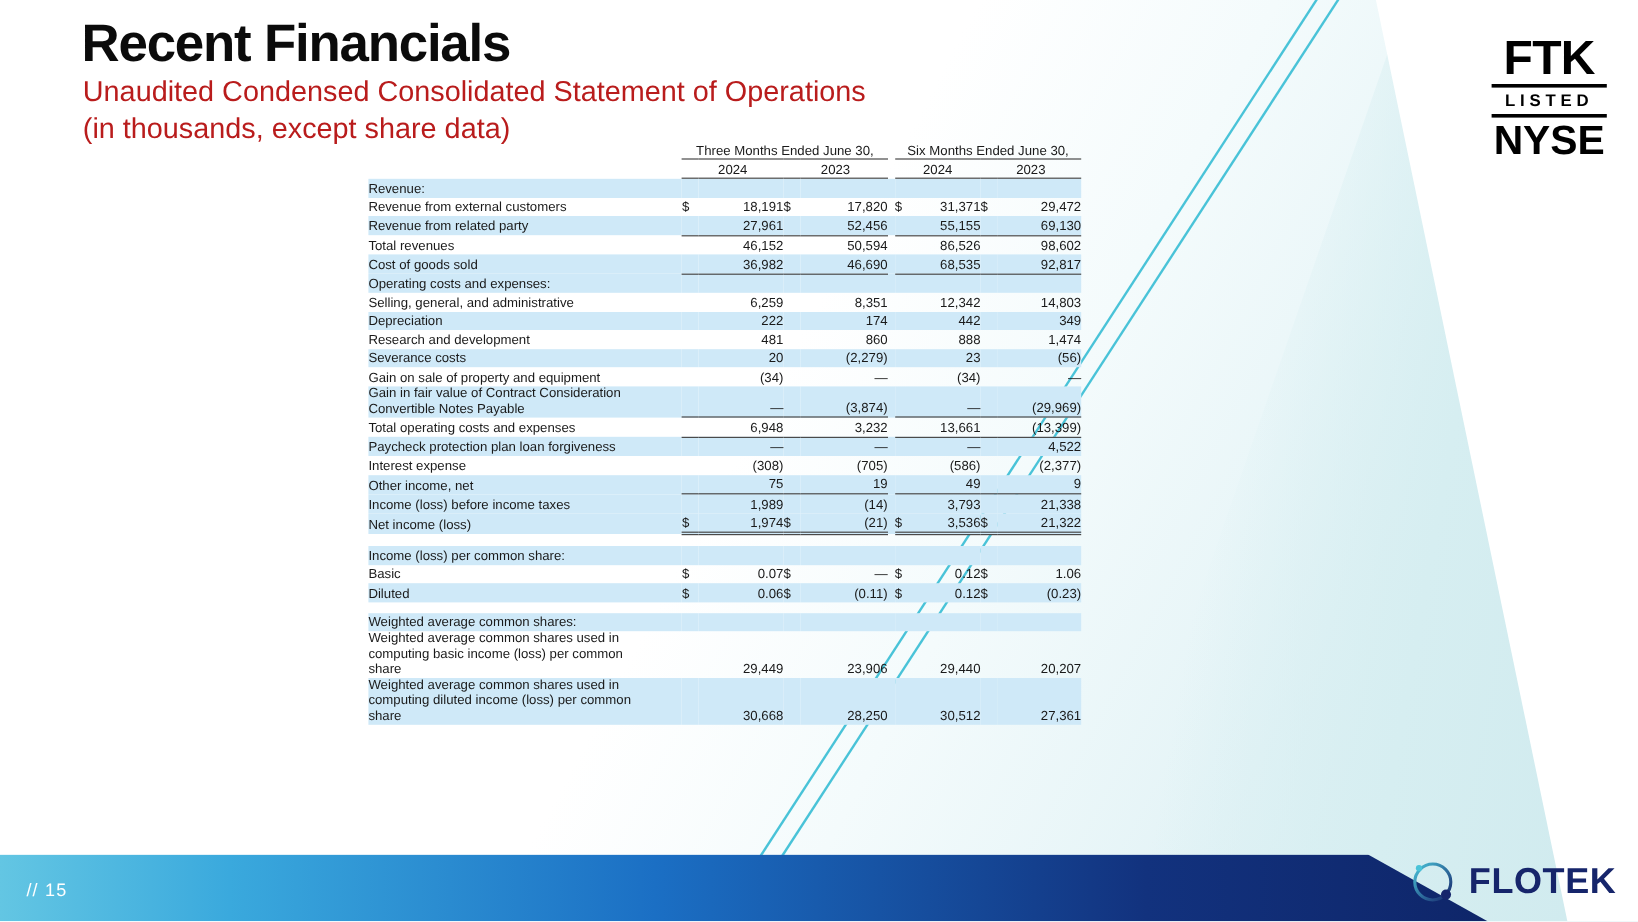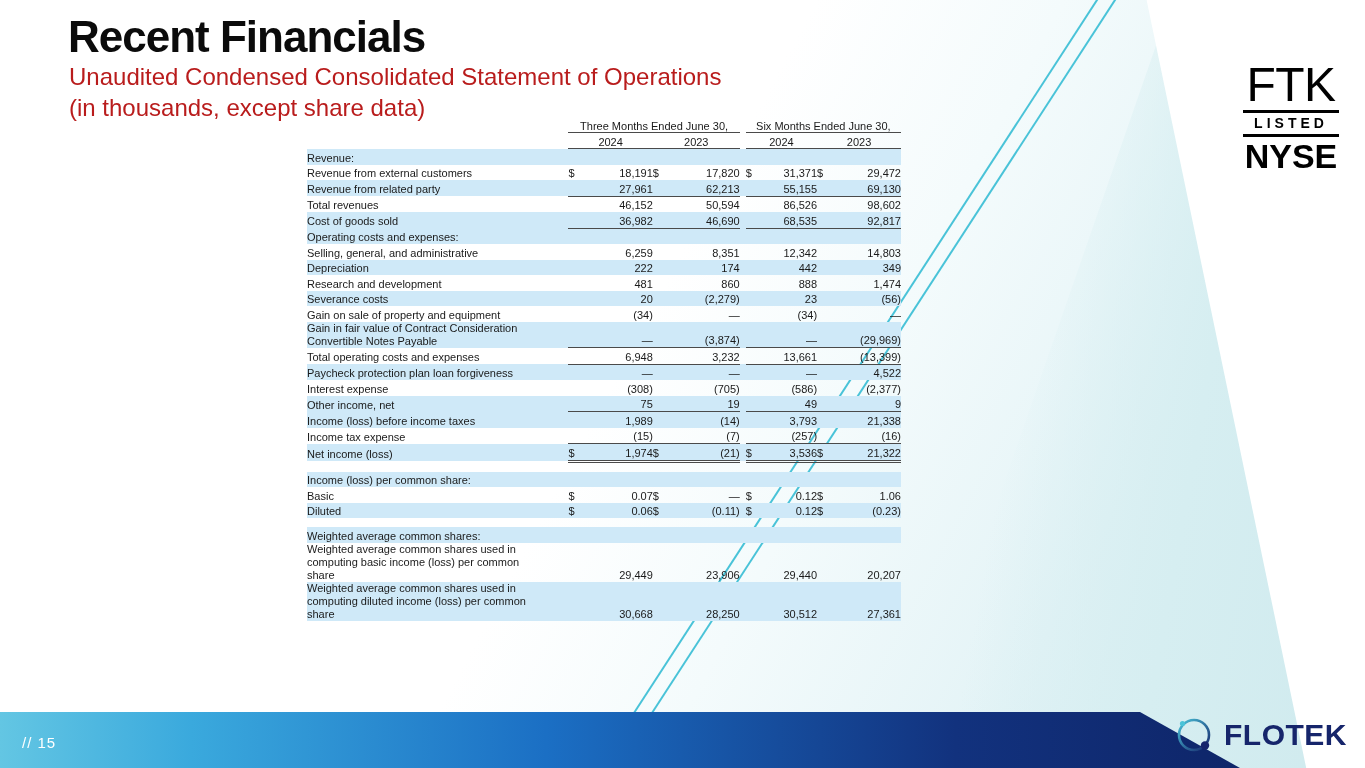--- a/index.html
+++ b/index.html
@@ -39,21 +39,21 @@
   }
   #slide-subtitle{
     position:absolute;left:69px;top:62px;
     font-size:24px;color:#b91c1c;line-height:1.28;white-space:pre-line;
   }
 
   
   #ftk-badge{
     position:absolute;left:1243px;top:30px;width:96px;text-align:center;color:#000;
   }
-  #ftk-badge .ftk{font-size:48px;font-weight:normal;line-height:.95;letter-spacing:-.5px;margin-top:32px;}
+  #ftk-badge .ftk{font-size:40px;font-weight:bold;line-height:.95;letter-spacing:-.5px;}
   #ftk-badge .rule{height:3px;background:#000;margin:2px 0;}
   #ftk-badge .listed{font-size:14px;font-weight:bold;letter-spacing:4px;line-height:1.25;}
   #ftk-badge .nyse{font-size:34px;font-weight:bold;line-height:1;letter-spacing:0px;}
 
   
   #fin-table{
     position:absolute;left:307px;top:120px;width:594px;
     border-collapse:collapse;
     font-size:11px;color:#1a1a1a;
   }
@@ -153,21 +153,21 @@
         <td class="cur ">$</td>
         <td class="num ">31,371</td>
         <td class="cur ">$</td>
         <td class="num ">29,472</td>
       </tr>
       <tr class="shade">
         <td class="label ind1" style="">Revenue from related party</td>
         <td class="cur bb"></td>
         <td class="num bb">27,961</td>
         <td class="cur bb"></td>
-        <td class="num bb">62,213</td>
+        <td class="num bb">52,456</td>
         <td class="" style="width:6px"></td>
         <td class="cur bb"></td>
         <td class="num bb">55,155</td>
         <td class="cur bb"></td>
         <td class="num bb">69,130</td>
       </tr>
       <tr class="">
         <td class="label " style="">Total revenues</td>
         <td class="cur "></td>
         <td class="num ">46,152</td>
@@ -328,32 +328,20 @@
         <td class="label " style="">Income (loss) before income taxes</td>
         <td class="cur "></td>
         <td class="num ">1,989</td>
         <td class="cur "></td>
         <td class="num ">(14)</td>
         <td class="" style="width:6px"></td>
         <td class="cur "></td>
         <td class="num ">3,793</td>
         <td class="cur "></td>
         <td class="num ">21,338</td>
-      </tr>
-      <tr class="">
-        <td class="label ind1" style="">Income tax expense</td>
-        <td class="cur bb"></td>
-        <td class="num bb">(15)</td>
-        <td class="cur bb"></td>
-        <td class="num bb">(7)</td>
-        <td class="" style="width:6px"></td>
-        <td class="cur bb"></td>
-        <td class="num bb">(257)</td>
-        <td class="cur bb"></td>
-        <td class="num bb">(16)</td>
       </tr>
       <tr class="shade">
         <td class="label " style="">Net income (loss)</td>
         <td class="cur bb2">$</td>
         <td class="num bb2">1,974</td>
         <td class="cur bb2">$</td>
         <td class="num bb2">(21)</td>
         <td class="" style="width:6px"></td>
         <td class="cur bb2">$</td>
         <td class="num bb2">3,536</td>

